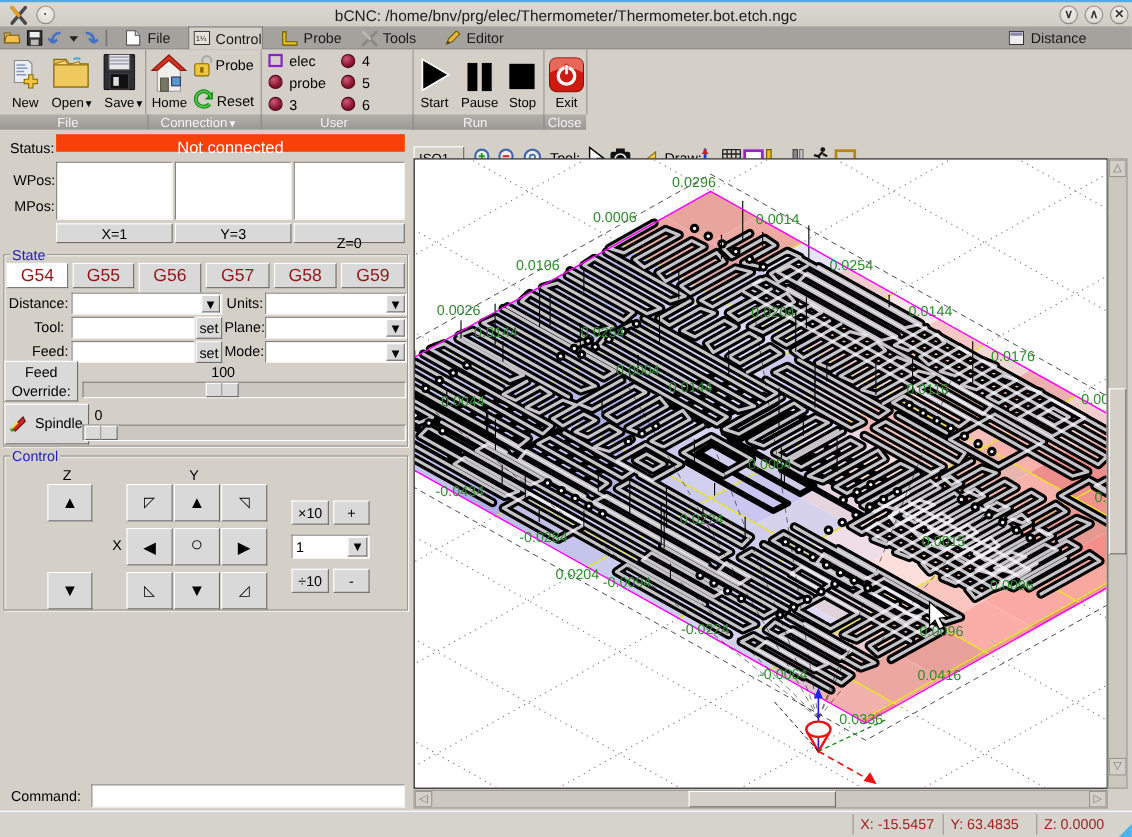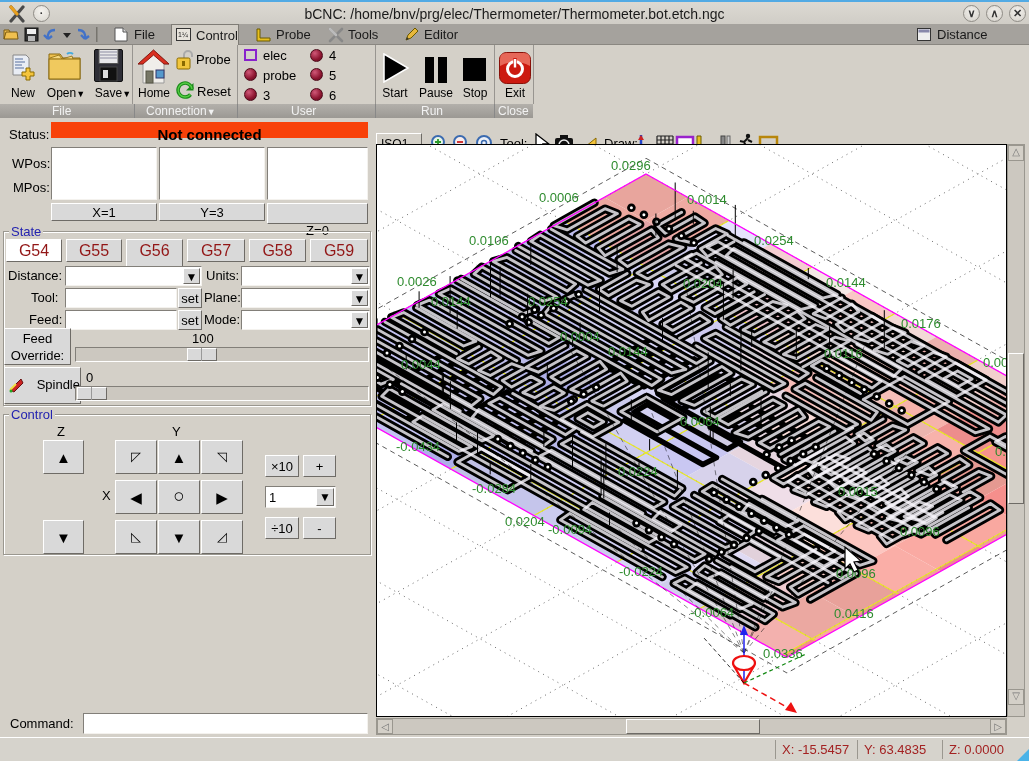--- a/index.html
+++ b/index.html
@@ -195,29 +195,29 @@
     <span style="left:498px">Close</span>
  <div style="position:absolute;left:134px;top:0;width:1px;height:14px;background:#888"></div>
  <div style="position:absolute;left:237px;top:0;width:1px;height:14px;background:#888"></div>
  <div style="position:absolute;left:375px;top:0;width:1px;height:14px;background:#888"></div>
  <div style="position:absolute;left:494px;top:0;width:1px;height:14px;background:#888"></div>
 </div>
 <div id="secright"></div>
 
 <div id="panel">
  <div class="lbl" style="left:9px;top:9px">Status:</div>
- <div style="position:absolute;left:51px;top:4px;width:317px;height:16px;background:#f84109;color:#000000;font-weight:bold;font-size:15px;text-align:center;padding-top:4px">Not connected</div>
+ <div style="position:absolute;left:51px;top:4px;width:317px;height:16px;background:#f84109;color:#ffffff;font-weight:normal;font-size:15px;text-align:center;padding-top:4px">Not connected</div>
  <div class="lbl" style="left:12px;top:38px">WPos:</div>
  <div class="lbl" style="left:13px;top:62px">MPos:</div>
  <div class="sunken" style="position:absolute;left:51px;top:29px;width:106px;height:53px"></div>
  <div class="sunken" style="position:absolute;left:159px;top:29px;width:106px;height:53px"></div>
  <div class="sunken" style="position:absolute;left:267px;top:29px;width:101px;height:53px"></div>
  <div class="btn" style="left:51px;top:85px;width:106px;height:18px;padding-top:1px">X=1</div>
  <div class="btn" style="left:159px;top:85px;width:106px;height:18px;padding-top:1px">Y=3</div>
- <div class="btn" style="left:267px;top:85px;width:101px;height:18px;padding-top:19px">Z=0</div>
+ <div class="btn" style="left:267px;top:85px;width:101px;height:18px;padding-top:9px">Z=0</div>
 
  <div class="frame" style="left:3px;top:113px;width:368px;height:175px"></div>
  <div class="flabel" style="left:9px;top:106px">State</div>
  <div class="btn gbtn" style="left:6px;top:121px;width:56px;height:23px;background:#fff">G54</div>
  <div class="btn gbtn" style="left:66px;top:121px;width:56px;height:23px">G55</div>
  <div class="btn gbtn" style="left:126px;top:121px;width:57px;height:32px">G56</div>
  <div class="btn gbtn" style="left:187px;top:121px;width:58px;height:23px">G57</div>
  <div class="btn gbtn" style="left:249px;top:121px;width:57px;height:23px">G58</div>
  <div class="btn gbtn" style="left:310px;top:121px;width:58px;height:23px">G59</div>
  <div class="lbl" style="left:8px;top:150px">Distance:</div>
@@ -242,21 +242,21 @@
  <div class="combo" style="left:241px;top:192px;width:129px;height:20px">
       <div class="cbtn">▼</div>
     </div>
 
  <div class="btn" style="left:4px;top:210px;width:67px;height:37px;line-height:17px;padding-top:1px">Feed<br>Override:</div>
  <div class="lbl" style="left:192px;top:213px">100</div>
  <div class="trough" style="left:75px;top:229px;width:294px;height:15px"></div>
  <div class="shandle" style="left:187px;top:230px;width:30px;height:13px"></div>
  <div style="position:absolute;left:201px;top:230px;width:1px;height:13px;background:#999"></div>
 
- <div class="btn" style="left:4px;top:249px;width:77px;height:37px;text-align:right;padding:9px 0 0 22px">Spindle</div>
+ <div class="btn" style="left:4px;top:249px;width:77px;height:37px;text-align:center;padding:9px 0 0 22px">Spindle</div>
  <svg class="abs" style="left:8px;top:258px" width="17" height="17" viewBox="0 0 17 17">
       <path d="M2 14 L13 3 L15 7 L6 16 Z" fill="#cc2222" stroke="#661111"></path>
       <path d="M2 14 L8 8" stroke="#f0e040" stroke-width="2"></path>
       <circle cx="3" cy="15" r="1.5" fill="#22aa22"></circle>
     </svg>
  <div class="lbl" style="left:86px;top:252px">0</div>
  <div class="trough" style="left:75px;top:268px;width:294px;height:15px"></div>
  <div class="shandle" style="left:77px;top:269px;width:30px;height:13px"></div>
  <div style="position:absolute;left:91px;top:269px;width:1px;height:13px;background:#999"></div>
 

